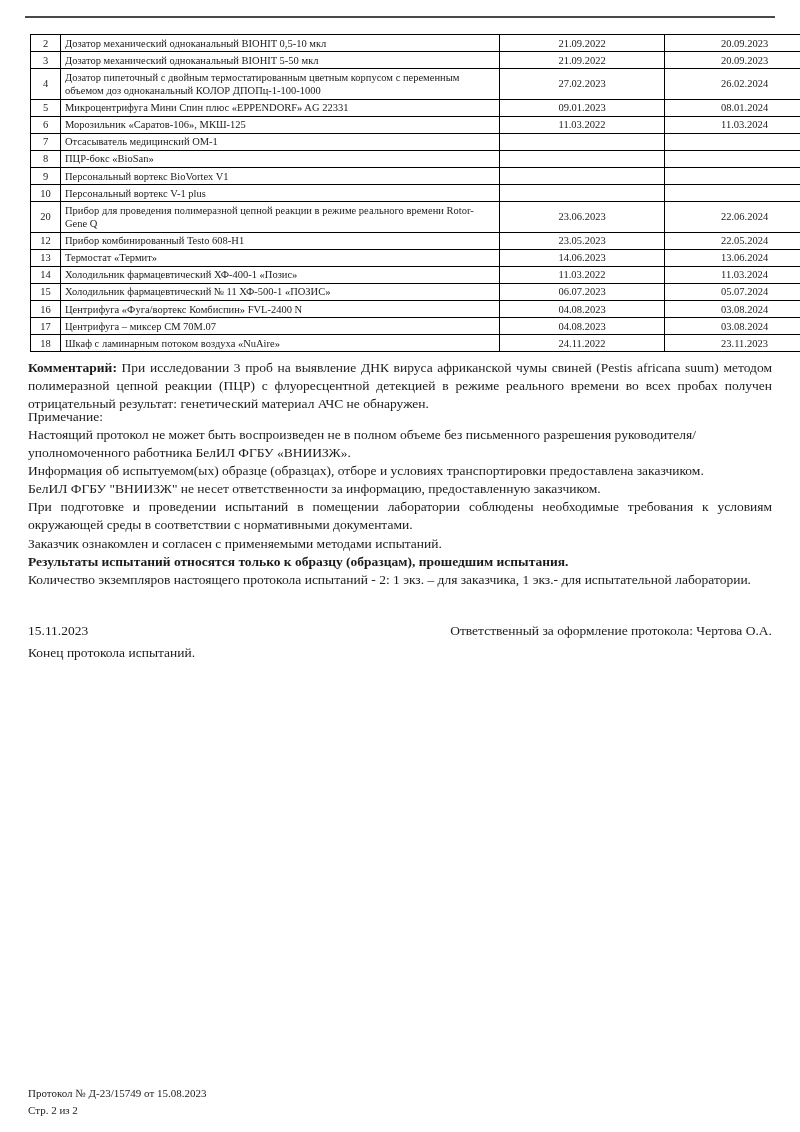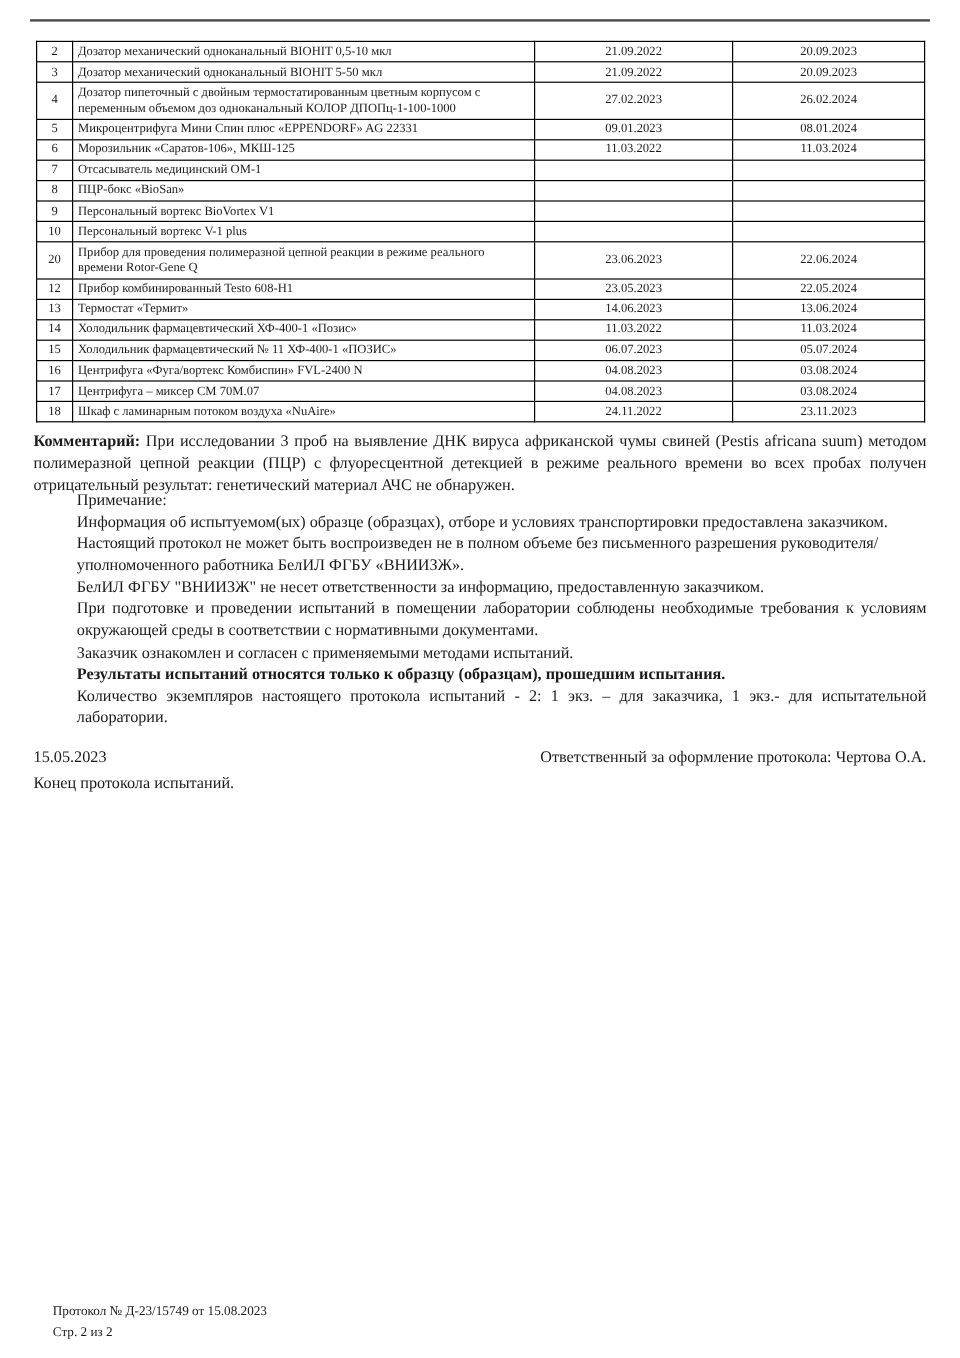--- a/index.html
+++ b/index.html
@@ -32,42 +32,42 @@
     table-layout: fixed;
     border: 1.5px solid #000;
   }
   table.equip td {
     border: 1px solid #000;
     padding: 1.5px 4px;
     vertical-align: middle;
     height: 16px;
   }
   td.c-num   { width: 30px;  text-align: center; padding: 1.5px 1px; }
-  td.c-name  { width: 385px; text-align: left; }
+  td.c-name  { width: 439px; text-align: left; }
   td.c-date  { width: 165px; text-align: center; }
   td.c-date2 { width: 160px; text-align: center; }
   .body-text {
     font-size: 13.5px;
     line-height: 1.34;
   }
   .comment {
     position: absolute;
     top: 359px;
     left: 28px;
     width: 744px;
     text-align: justify;
   }
   .comment .lbl { font-weight: bold; }
   .notes {
     position: absolute;
     top: 408px;
     left: 28px;
     width: 744px;
   }
-  .note-line { text-align: left; margin-left: 36px; }
+  .note-line { text-align: left; }
   .note-line.justify { text-align: justify; }
   .note-line.bold { font-weight: bold; }
   .signoff-row {
     position: absolute;
     top: 622px;
     left: 28px;
     width: 744px;
     display: flex;
     justify-content: space-between;
   }
@@ -77,21 +77,20 @@
     left: 28px;
     width: 744px;
   }
   .footer {
     position: absolute;
     left: 28px;
     width: 750px;
     bottom: 14px;
     font-size: 11px;
     line-height: 1.5;
-    margin-left: 16px;
   }
   .footer-row {
     display: flex;
     justify-content: space-between;
     align-items: baseline;
   }
 </style>
 </head>
 <body>
 
@@ -174,21 +173,21 @@
           <td class="c-date2">13.06.2024</td>
         </tr>
         <tr>
           <td class="c-num">14</td>
           <td class="c-name">Холодильник фармацевтический ХФ-400-1 «Позис»</td>
           <td class="c-date">11.03.2022</td>
           <td class="c-date2">11.03.2024</td>
         </tr>
         <tr>
           <td class="c-num">15</td>
-          <td class="c-name">Холодильник фармацевтический № 11 ХФ-400-1 «ПОЗИС»</td>
+          <td class="c-name">Холодильник фармацевтический № 11 ХФ-500-1 «ПОЗИС»</td>
           <td class="c-date">06.07.2023</td>
           <td class="c-date2">05.07.2024</td>
         </tr>
         <tr>
           <td class="c-num">16</td>
           <td class="c-name">Центрифуга «Фуга/вортекс Комбиспин» FVL-2400 N</td>
           <td class="c-date">04.08.2023</td>
           <td class="c-date2">03.08.2024</td>
         </tr>
         <tr>
@@ -204,32 +203,32 @@
           <td class="c-date2">23.11.2023</td>
         </tr>
       </tbody>
   </table>
 
   <p class="comment body-text"><span class="lbl">Комментарий:</span> <span>При исследовании 3 проб на выявление ДНК вируса африканской чумы свиней (Pestis africana suum) методом полимеразной цепной реакции (ПЦР) с флуоресцентной детекцией в режиме реального времени во всех пробах получен отрицательный результат: генетический материал АЧС не обнаружен.</span></p>
 
   <div class="notes body-text">
     <div class="note-line">Примечание:</div>
     <div>
+        <div class="note-line">Настоящий протокол не может быть воспроизведен не в полном объеме без письменного разрешения руководителя/уполномоченного работника БелИЛ ФГБУ «ВНИИЗЖ».</div>
         <div class="note-line">Информация об испытуемом(ых) образце (образцах), отборе и условиях транспортировки предоставлена заказчиком.</div>
-        <div class="note-line">Настоящий протокол не может быть воспроизведен не в полном объеме без письменного разрешения руководителя/уполномоченного работника БелИЛ ФГБУ «ВНИИЗЖ».</div>
         <div class="note-line">БелИЛ ФГБУ "ВНИИЗЖ" не несет ответственности за информацию, предоставленную заказчиком.</div>
         <div class="note-line justify">При подготовке и проведении испытаний в помещении лаборатории соблюдены необходимые требования к условиям окружающей среды в соответствии с нормативными документами.</div>
         <div class="note-line">Заказчик ознакомлен и согласен с применяемыми методами испытаний.</div>
         <div class="note-line bold">Результаты испытаний относятся только к образцу (образцам), прошедшим испытания.</div>
         <div class="note-line justify">Количество экземпляров настоящего протокола испытаний - 2: 1 экз. – для заказчика, 1 экз.- для испытательной лаборатории.</div>
       </div>
   </div>
 
   <div class="signoff-row body-text">
-    <span>15.05.2023</span>
+    <span>15.11.2023</span>
     <span>Ответственный за оформление протокола: Чертова О.А.</span>
   </div>
 
   <div class="end-line body-text">Конец протокола испытаний.</div>
 
   <div class="footer">
     <div>Протокол № Д-23/15749 от 15.08.2023</div>
     <div class="footer-row">
       <span>Стр. 2 из 2</span>
     </div>

